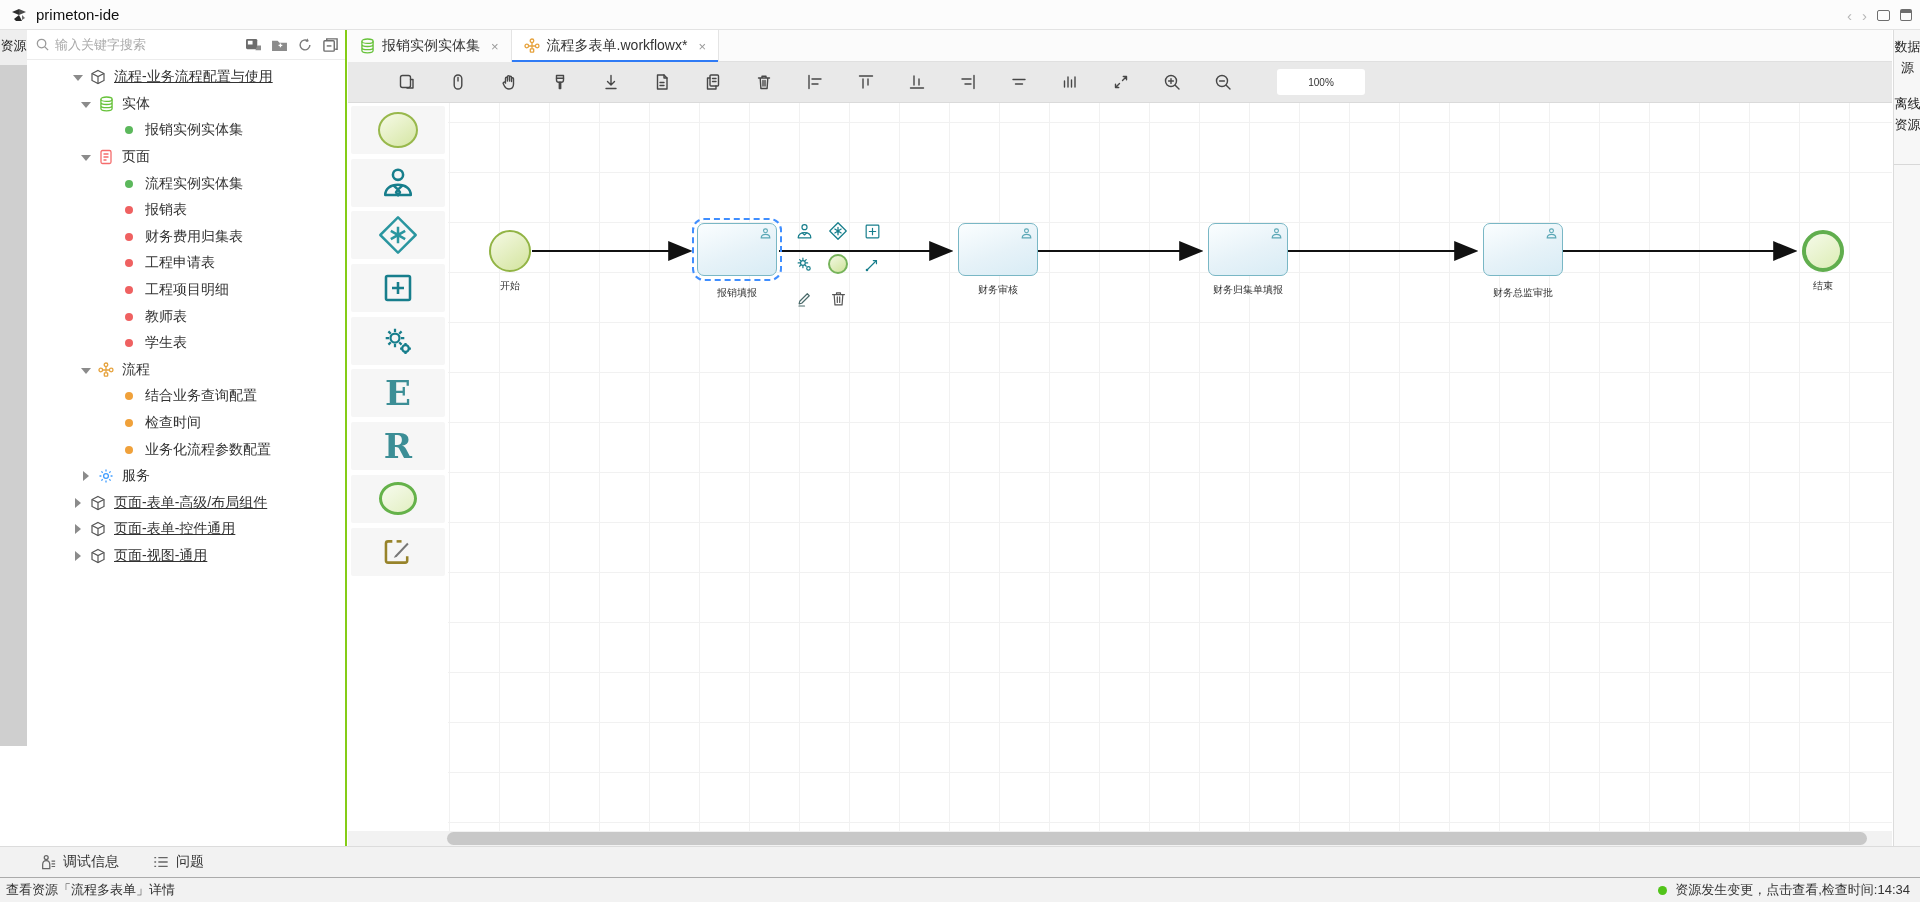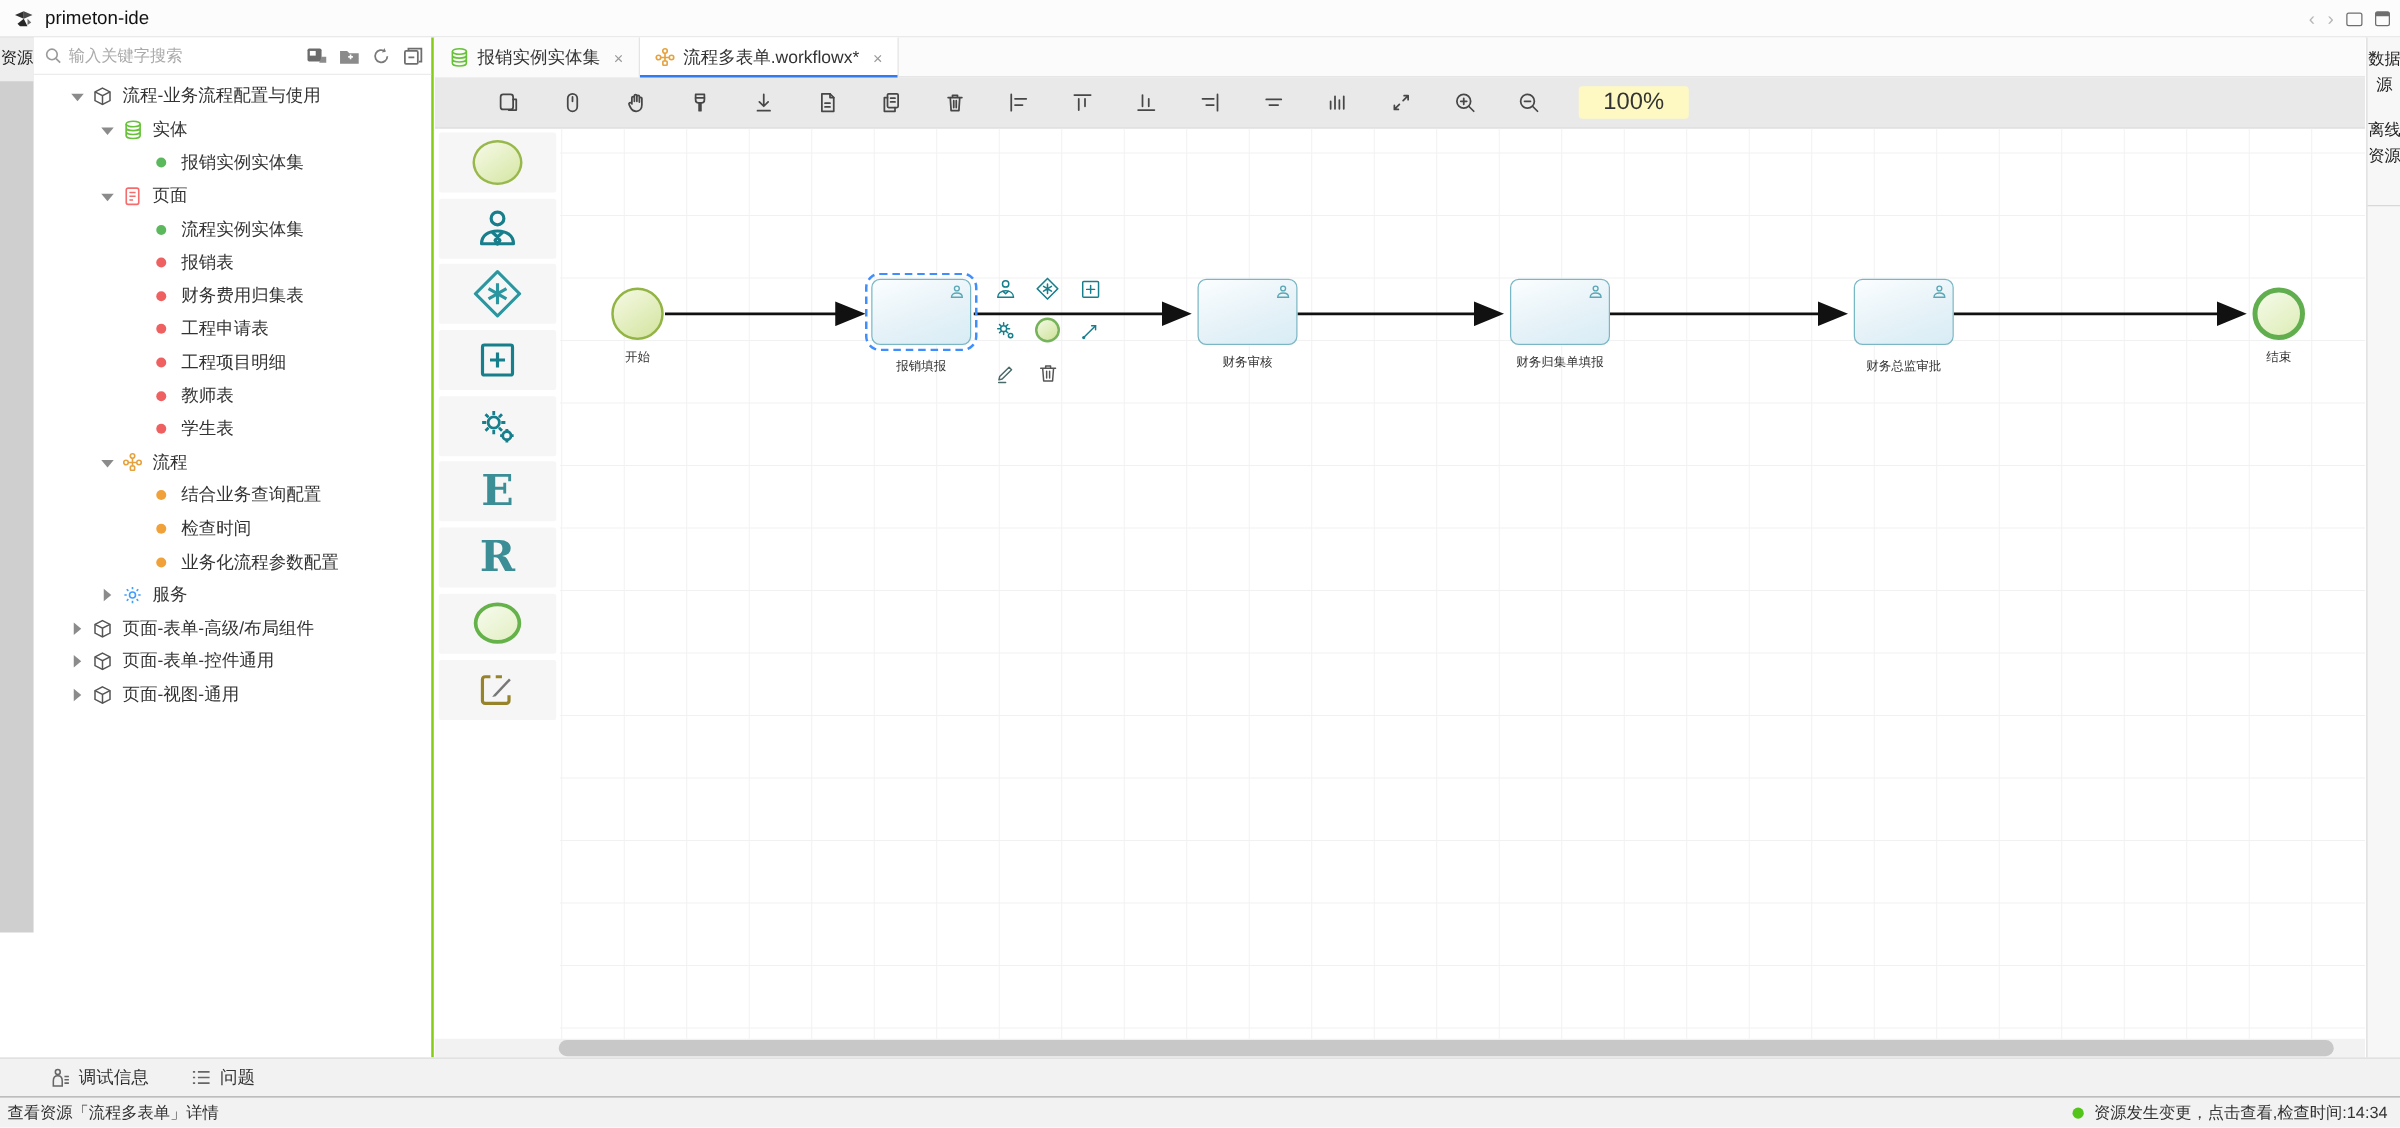--- a/index.html
+++ b/index.html
@@ -34,37 +34,37 @@
   .searchrow input::placeholder { color:#aaa; }
   .s-icons { display:flex; gap:9px; align-items:center; }
   .tree { position:absolute; top:32px; left:0; right:0; bottom:0; overflow:hidden; padding-top:2px; }
   .trow { height:26.6px; display:flex; align-items:center; font-size:14px; cursor:default; white-space:nowrap; }
   .caret { width:10px; height:10px; margin-right:6px; flex:0 0 auto; position:relative; }
   .caret.down::before { content:""; position:absolute; left:0; top:3px; border-left:5px solid transparent; border-right:5px solid transparent; border-top:6px solid #8b8b8b; }
   .caret.right::before { content:""; position:absolute; left:2px; top:0; border-top:5px solid transparent; border-bottom:5px solid transparent; border-left:6px solid #8b8b8b; }
   .ticon { width:18px; height:18px; margin-right:7px; flex:0 0 auto; display:flex; align-items:center; justify-content:center; }
   .dot { width:8px; height:8px; border-radius:50%; }
   .dot.green { background:#5cb85c; } .dot.red { background:#ef6161; } .dot.orange { background:#f0a13a; }
-  .lv0 { padding-left:30px; } .lv1 { padding-left:54px; } .lv2 { padding-left:93px; }
+  .lv0 { padding-left:46px;text-decoration:underline; } .lv1 { padding-left:54px; } .lv2 { padding-left:93px; }
 
   
   .tabbar { position:absolute; left:348px; top:30px; right:28px; height:32px; background:#fbfbfb; border-bottom:1px solid #e0e0e0; display:flex; }
   .tab { height:32px; display:flex; align-items:center; padding:0 12px; gap:7px; font-size:14px;
     border-right:1px solid #e4e4e4; position:relative; background:#fbfbfb; cursor:pointer; }
   .tab.active { background:#fff;text-align:right; }
   .tab.active::after { content:""; position:absolute; left:0; right:0; bottom:-1px; height:3px; background:#2f7bf5; }
   .tab .close { color:#999; font-size:13px; margin-left:4px; }
 
   
   .toolbar { position:absolute; left:348px; top:62px; right:28px; height:41px; background:#e9e9e9;
     border-bottom:1px solid #dadada; display:flex; align-items:center; padding-left:48px; gap:29px; }
   .tbi { width:22px; height:22px; display:flex; align-items:center; justify-content:center; cursor:pointer; }
   .tbi svg { stroke:#474747; fill:none; stroke-width:1.4; stroke-linecap:round; stroke-linejoin:round; }
-  .zoombox { width:88px; height:26px; background:#fef9c3; border-radius:3px; display:flex; align-items:center; justify-content:center;
-    font-size:19px; color:#333; }
+  .zoombox { width:88px; height:26px; background:#ffffff; border-radius:3px; display:flex; align-items:center; justify-content:center;
+    font-size:10px; color:#333; margin-left:14px; }
 
   
   .palette { position:absolute; left:348px; top:103px; width:100px; bottom:56px; background:#fff; display:flex; flex-direction:column; gap:4.7px; padding-top:3px; }
   .pcell { margin-left:3px; width:94px; height:48px; background:#f6f6f6; border-radius:2px; display:flex; align-items:center; justify-content:center; cursor:grab; }
   .pletter { font-family:"DejaVu Serif","Liberation Serif",serif; font-size:34px; color:#3c8e96; font-weight:600; line-height:1; }
   .ev-start { width:40px; height:36px; border-radius:50%; border:2px solid #98b84c; background:linear-gradient(145deg,#f6fae7,#d5e6a3); }
   .ev-end { width:38px; height:33px; border-radius:50%; border:3px solid #65b24a; background:linear-gradient(145deg,#f7fbee,#e2efc2); }
 
   
   .canvas { position:absolute; left:448px; top:103px; right:28px; bottom:56px; background:#fff;

